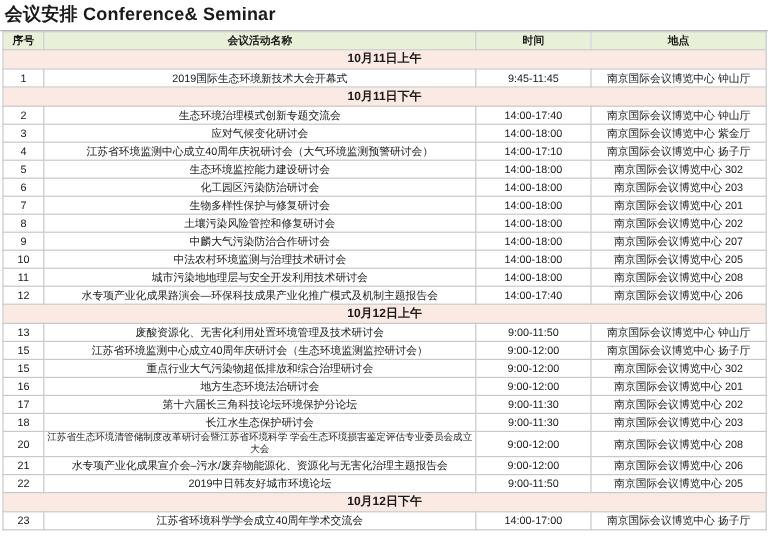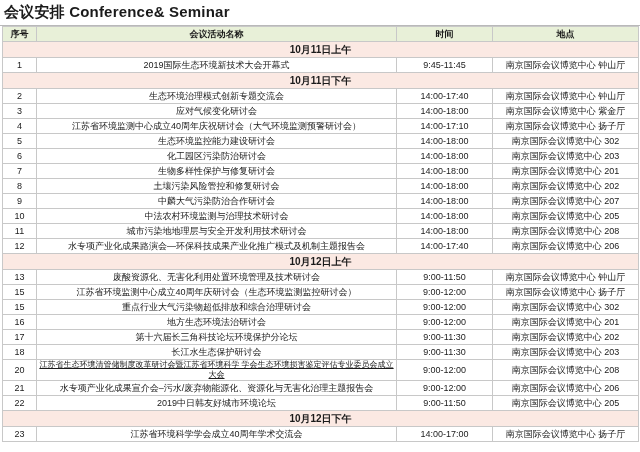--- a/index.html
+++ b/index.html
@@ -208,21 +208,21 @@
           <td class="place">南京国际会议博览中心 202</td>
         </tr>
         <tr>
           <td class="no">18</td>
           <td class="name">长江水生态保护研讨会</td>
           <td class="time">9:00-11:30</td>
           <td class="place">南京国际会议博览中心 203</td>
         </tr>
         <tr>
           <td class="no">20</td>
-          <td class="name" style="white-space: normal; line-height: 10px; font-size: 8px; text-decoration: underline;">江苏省生态环境清管储制度改革研讨会暨江苏省环境科学 学会生态环境损害鉴定评估专业委员会成立大会</td>
+          <td class="name" style="white-space: normal; line-height: 10px; font-size: 8px;">江苏省生态环境清管储制度改革研讨会暨江苏省环境科学 学会生态环境损害鉴定评估专业委员会成立大会</td>
           <td class="time">9:00-12:00</td>
           <td class="place">南京国际会议博览中心 208</td>
         </tr>
         <tr>
           <td class="no">21</td>
           <td class="name">水专项产业化成果宣介会–污水/废弃物能源化、资源化与无害化治理主题报告会</td>
           <td class="time">9:00-12:00</td>
           <td class="place">南京国际会议博览中心 206</td>
         </tr>
         <tr>

